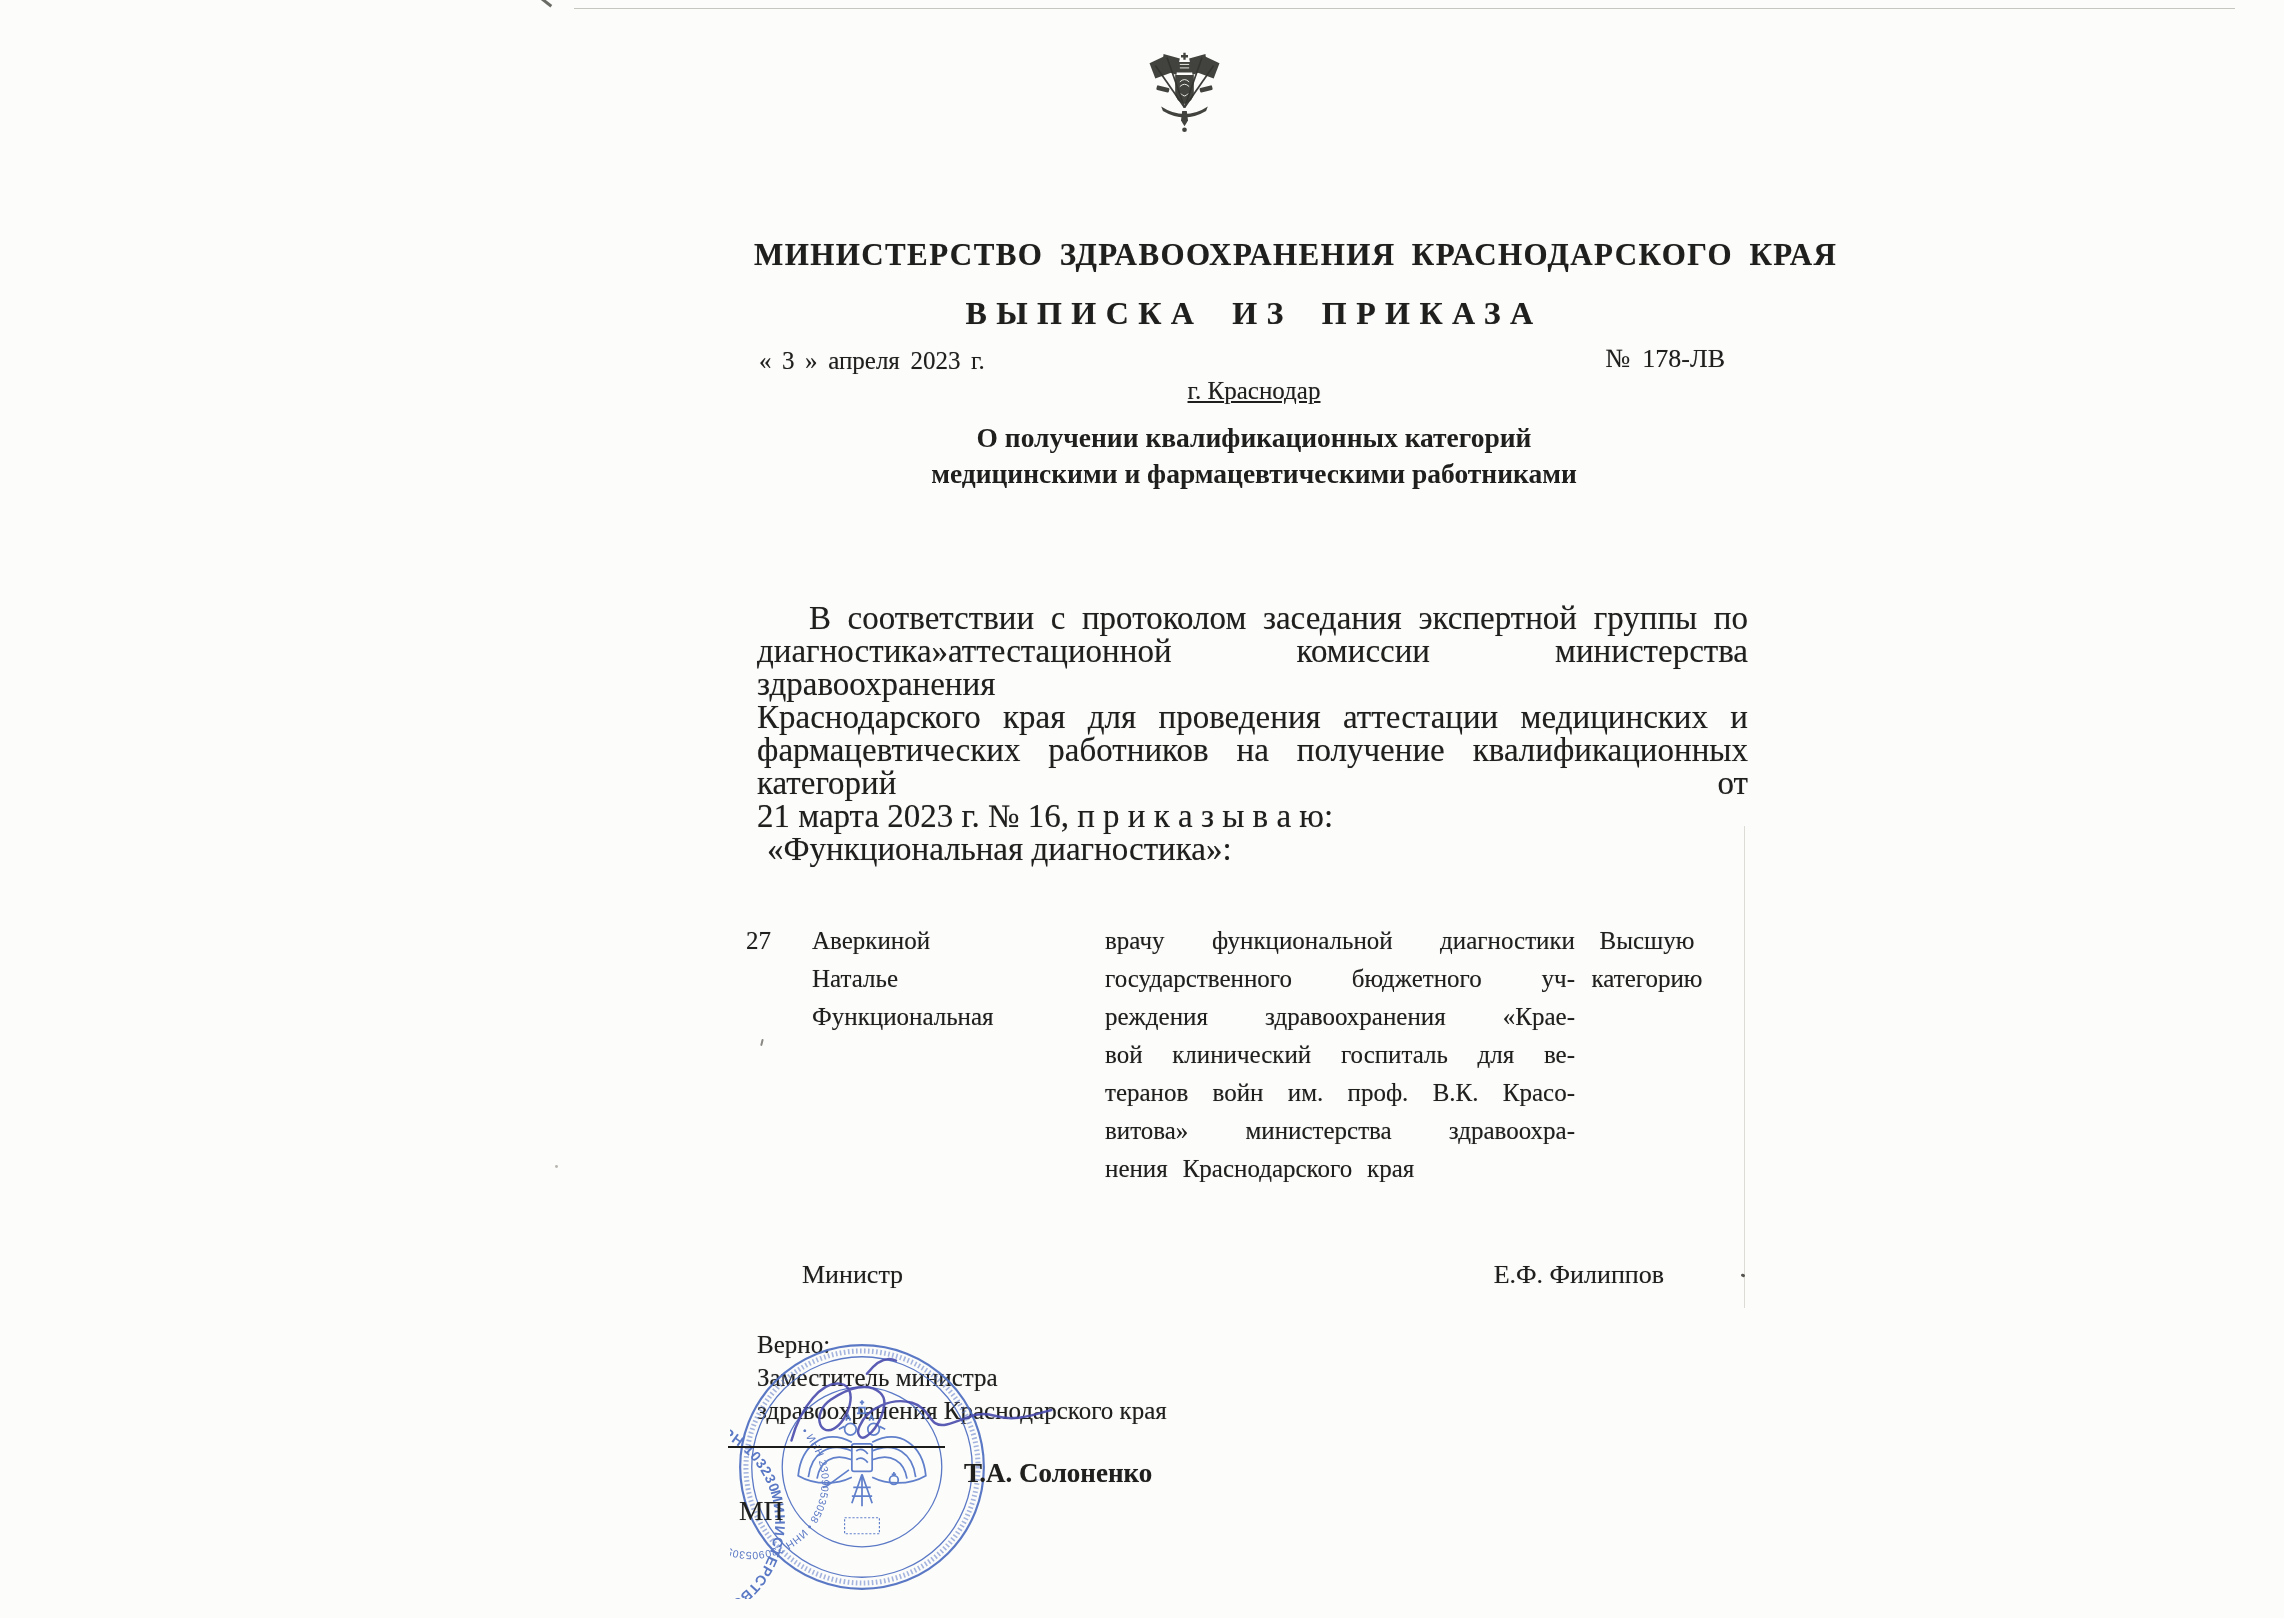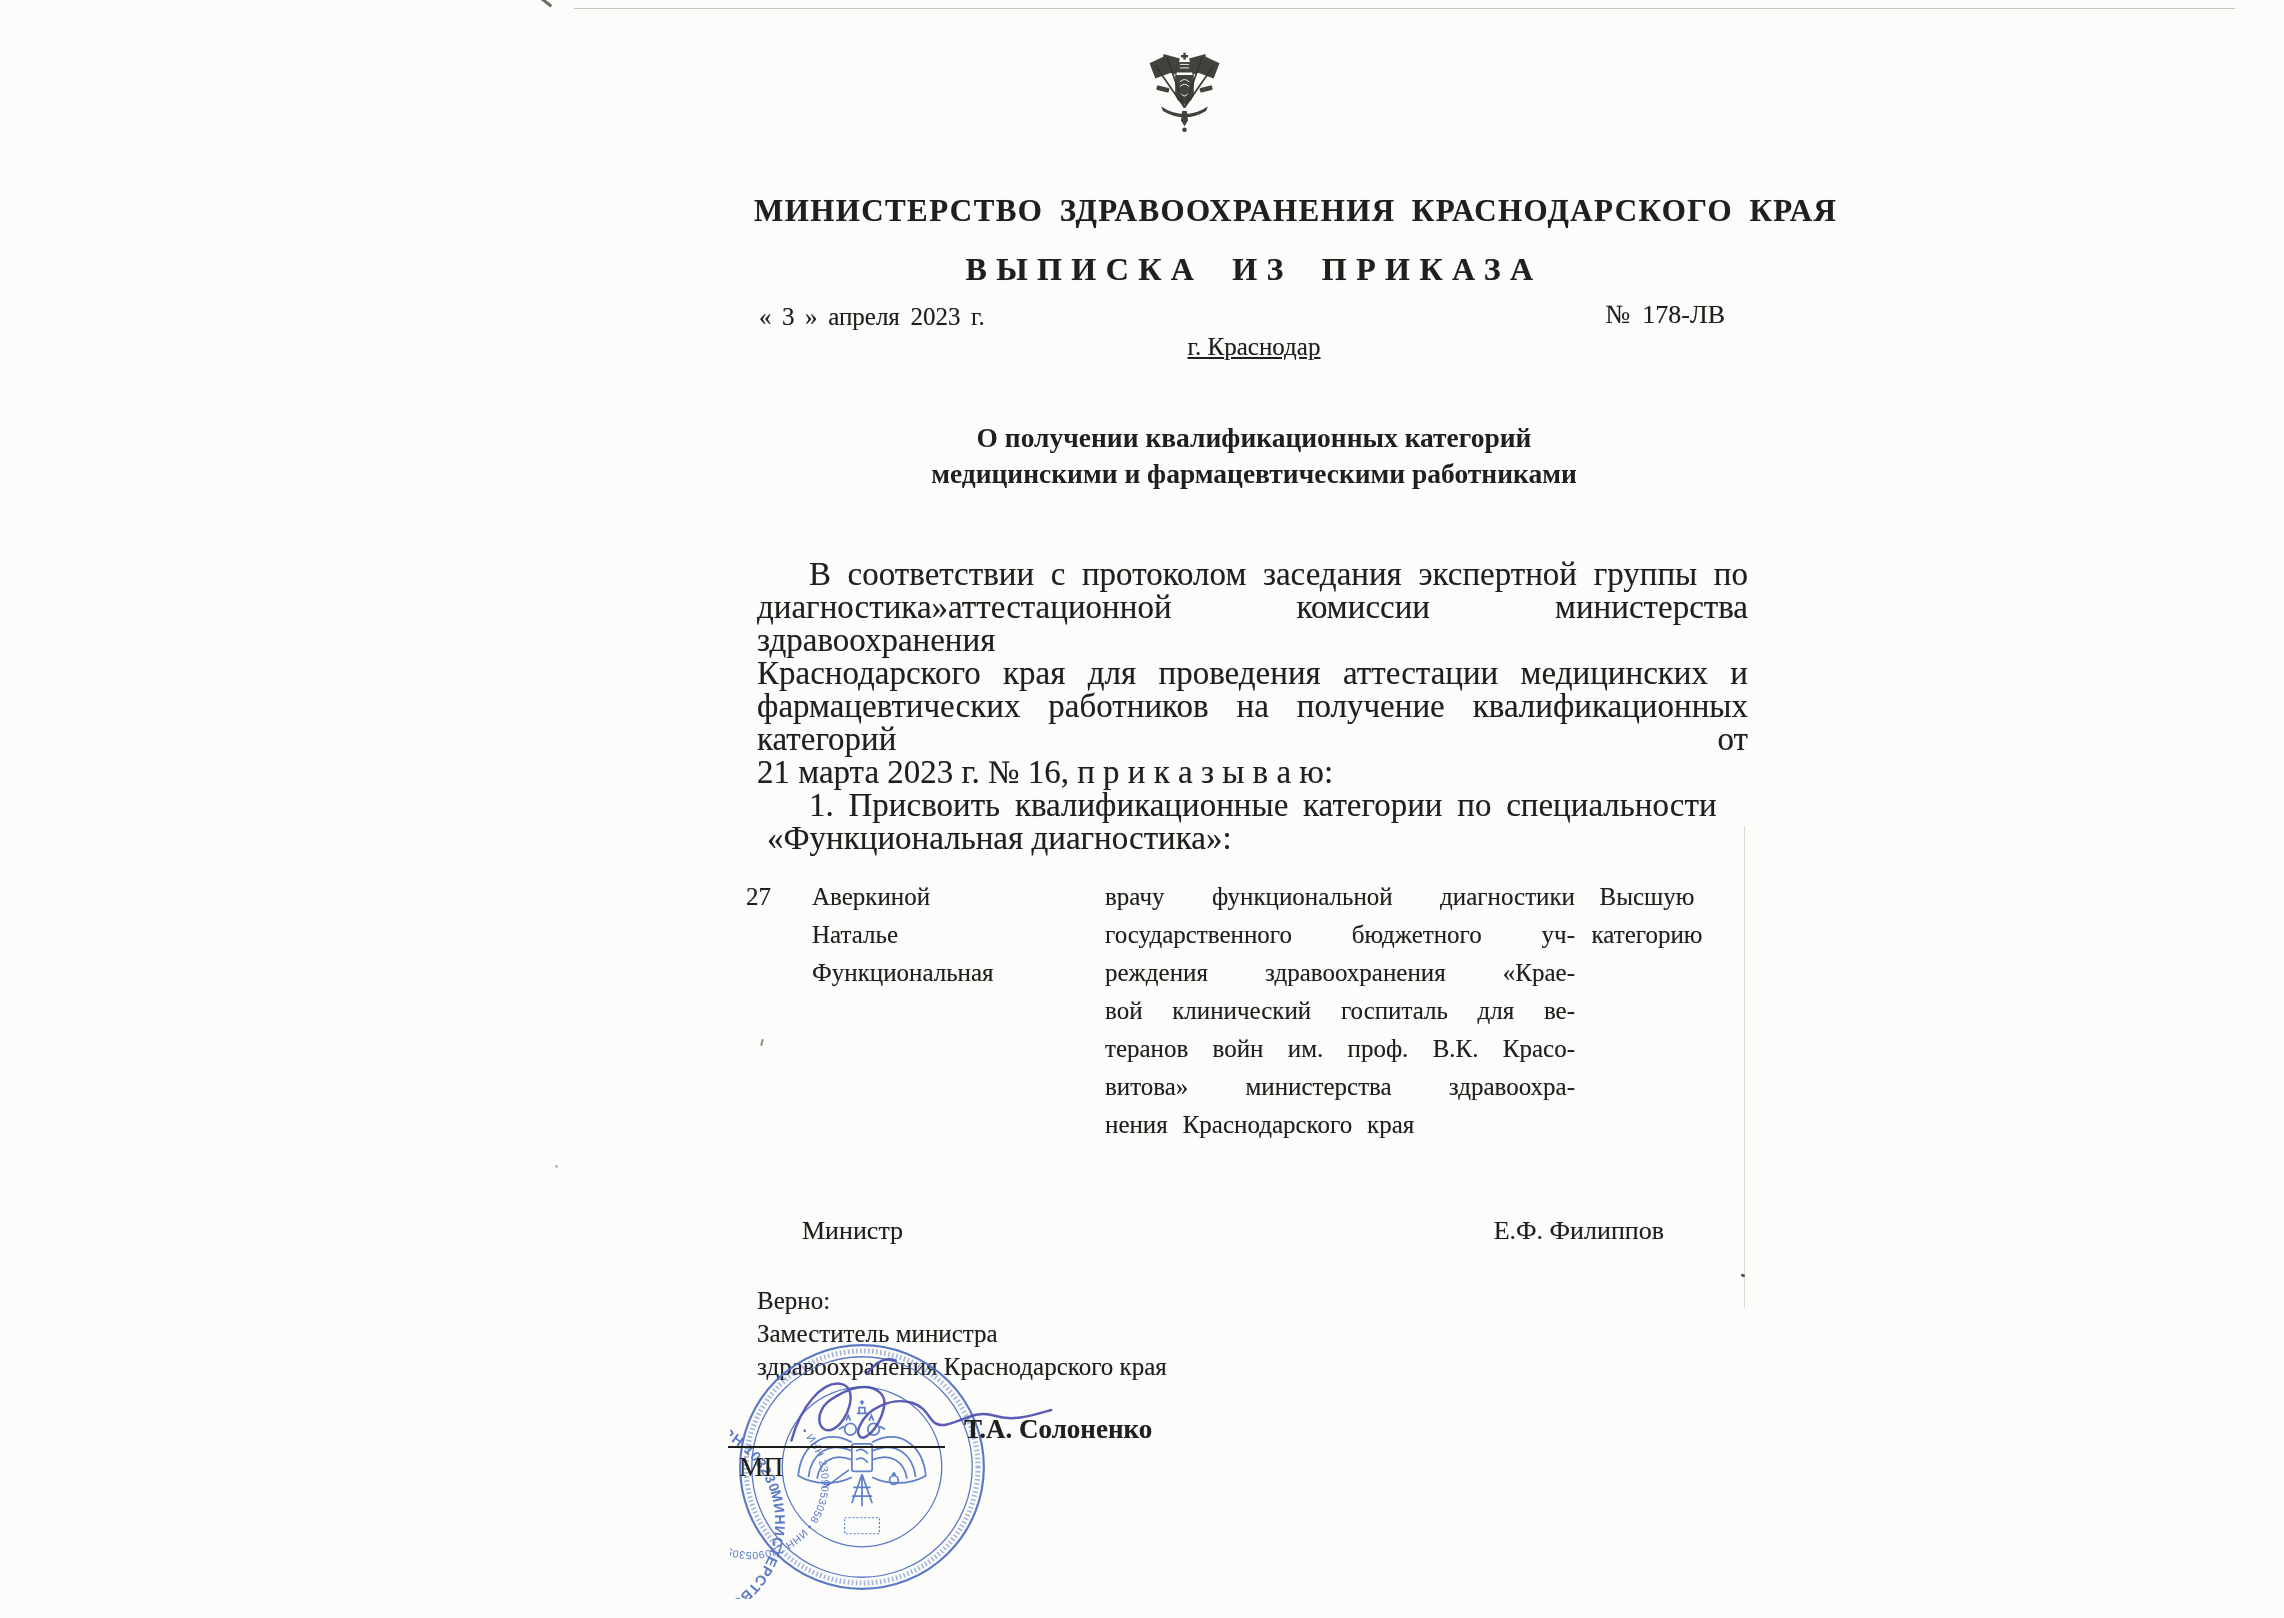--- a/index.html
+++ b/index.html
@@ -41,21 +41,21 @@
   .ll{text-align:left;text-align-last:left;word-spacing:8.7px;}
   
   .minister-label{left:802px;top:1216px;font-size:26px;}
   .minister-name{left:1432px;top:1216px;width:232px;text-align:right;font-size:26px;}
   .verno{left:757px;top:1284px;font-size:25px;line-height:33px;}
   .sig-line{left:728px;top:1446px;width:217px;height:2.2px;background:#1c1c1a;z-index:6;}
   .deputy-name{left:964px;top:1414px;font-size:27px;z-index:6;font-weight:bold;}
   .mp{left:739px;top:1451px;font-size:27.5px;z-index:6;}
   .seal{left:730px;top:1335px;width:264px;height:264px;z-index:4;filter:blur(0.4px);opacity:.93;}
   .ink{left:761px;top:1333px;width:312px;height:138px;z-index:5;opacity:.9;}
-  .softtext{text-shadow:0 0 0.7px rgba(40,40,38,.45);}
+  .softtext{text-shadow:0 0 0.7px rgba(40,40,38,.45);margin-top:44px;}
 </style>
 </head>
 <body>
 
 <div id="canvas">
 
   <div class="abs scan-topline"></div>
   <div class="abs scan-corner"></div>
   <div class="abs scan-right-edge"></div>
   <div class="abs speck1"></div>
@@ -100,21 +100,20 @@
     <div>О получении квалификационных категорий</div>
     <div>медицинскими и фармацевтическими работниками</div>
   </div>
 
   <div class="abs para softtext">
     <div class="pline pindent">В соответствии с протоколом заседания экспертной группы по</div>
     <div class="pline">диагностика»аттестационной комиссии министерства здравоохранения</div>
     <div class="pline">Краснодарского края для проведения аттестации медицинских и</div>
     <div class="pline">фармацевтических работников на получение квалификационных категорий от</div>
     <div class="pleft">21 марта 2023 г. № 16, п р и к а з ы в а ю:</div>
-    <div class="pleft pindent pws">1. Присвоить квалификационные категории по специальности</div>
     <div class="pleft pq">«Функциональная диагностика»:</div>
   </div>
 
   <div class="abs entry col-num softtext">27</div>
   <div class="abs entry col-name softtext">
     <div>Аверкиной</div>
     <div>Наталье</div>
     <div>Функциональная</div>
   </div>
   <div class="abs entry col-pos softtext">

